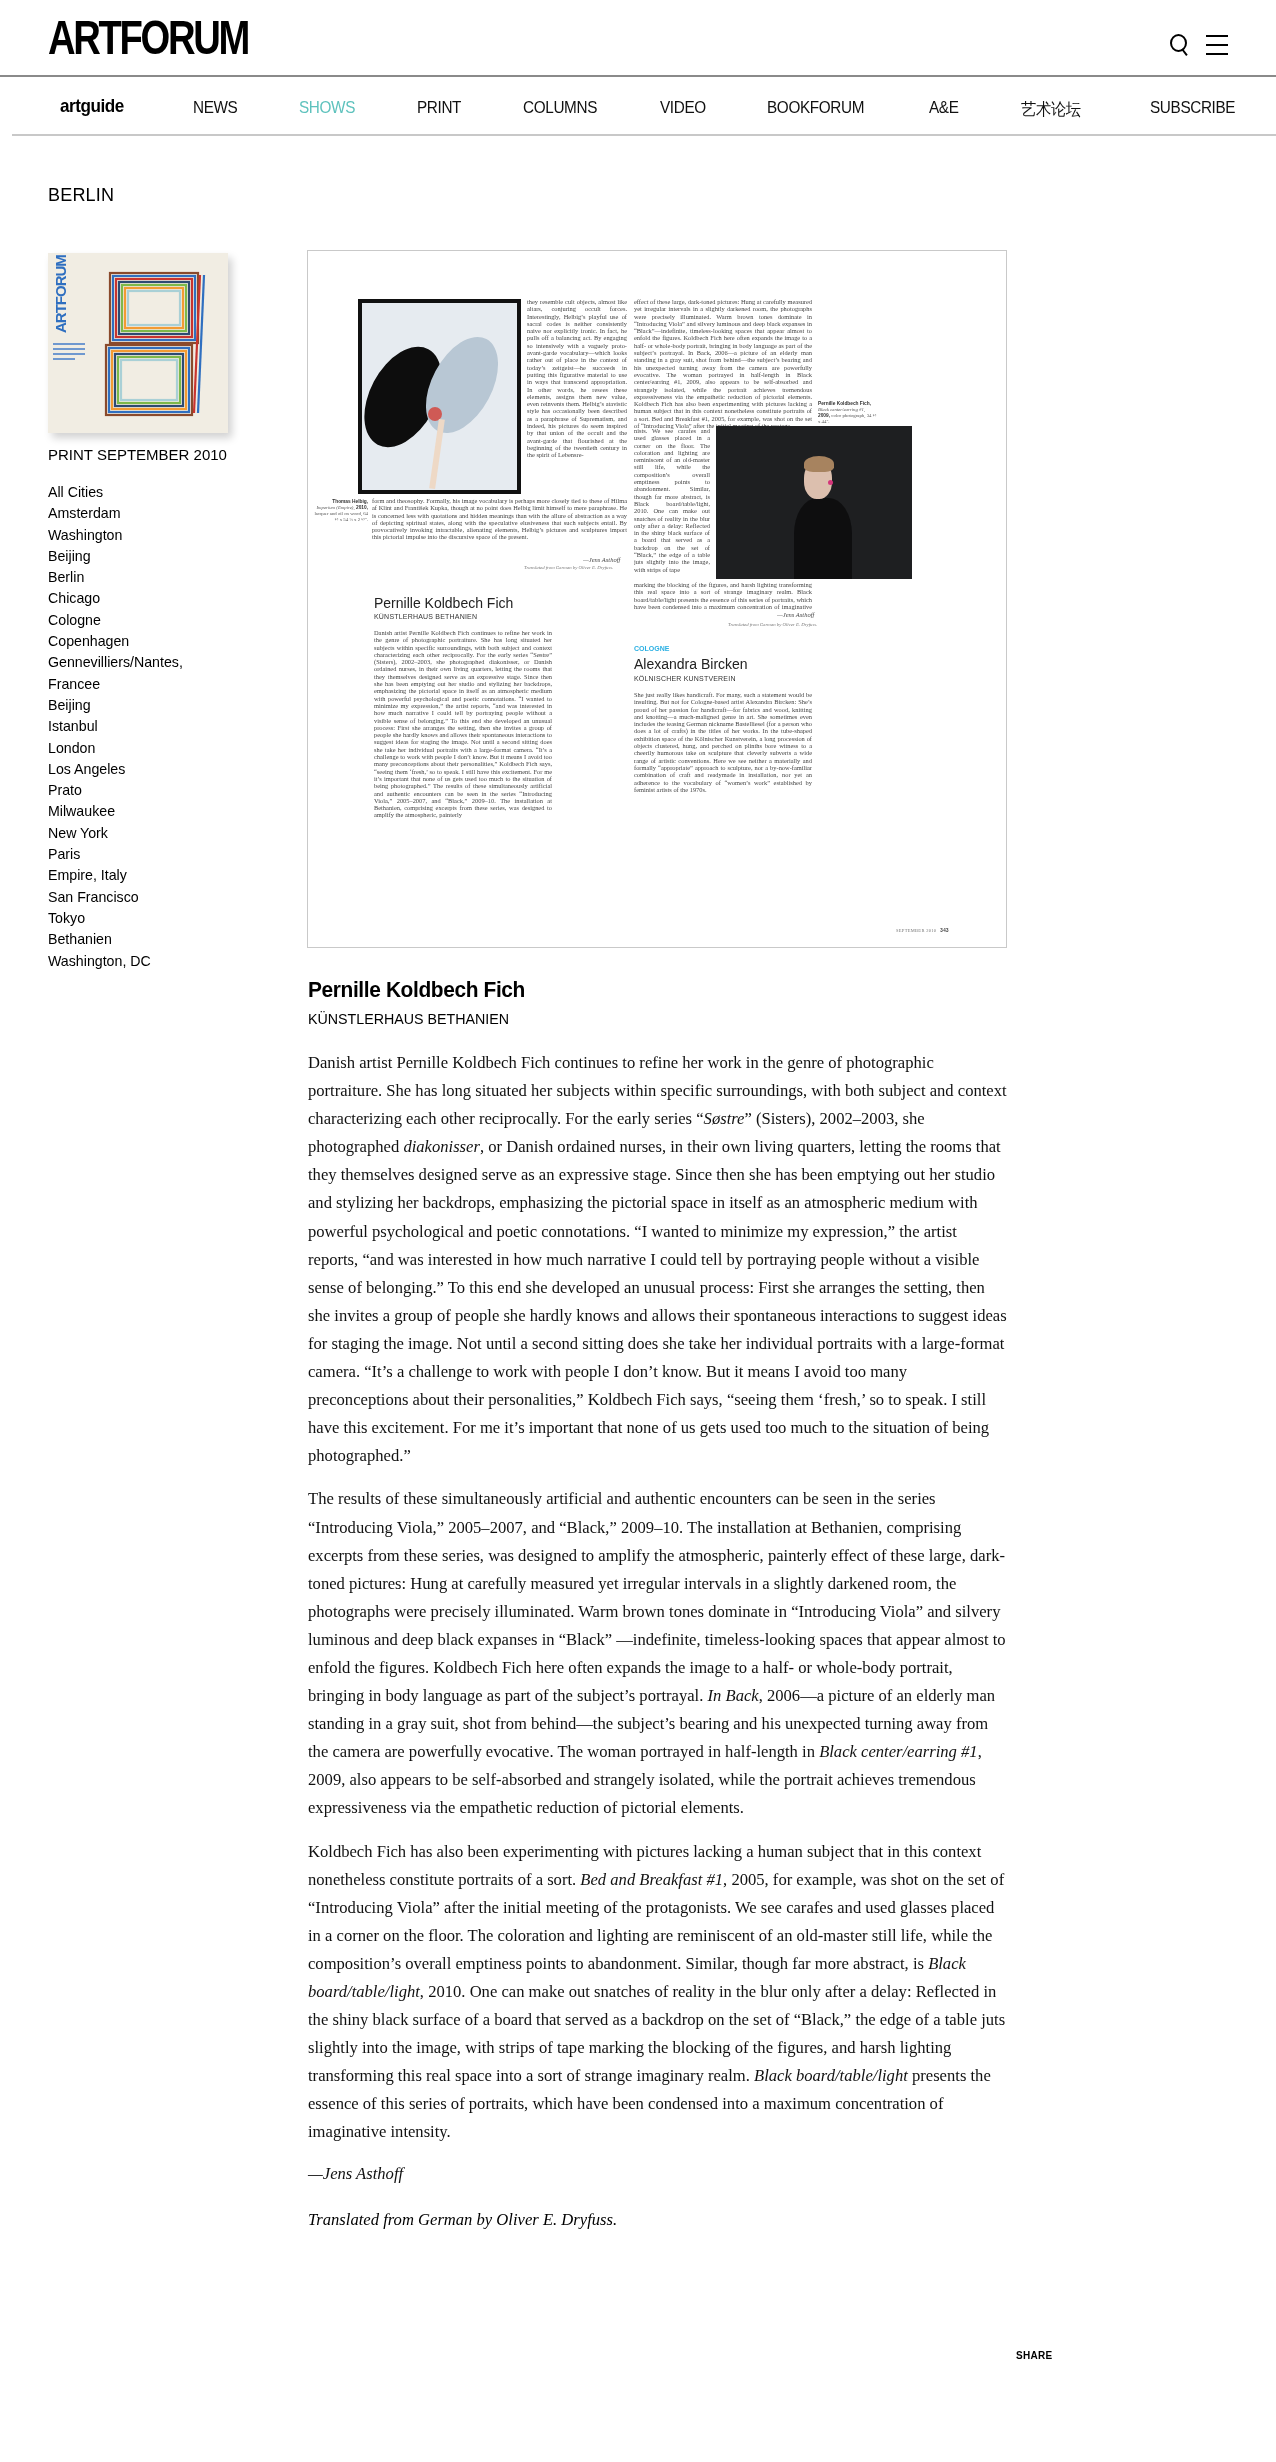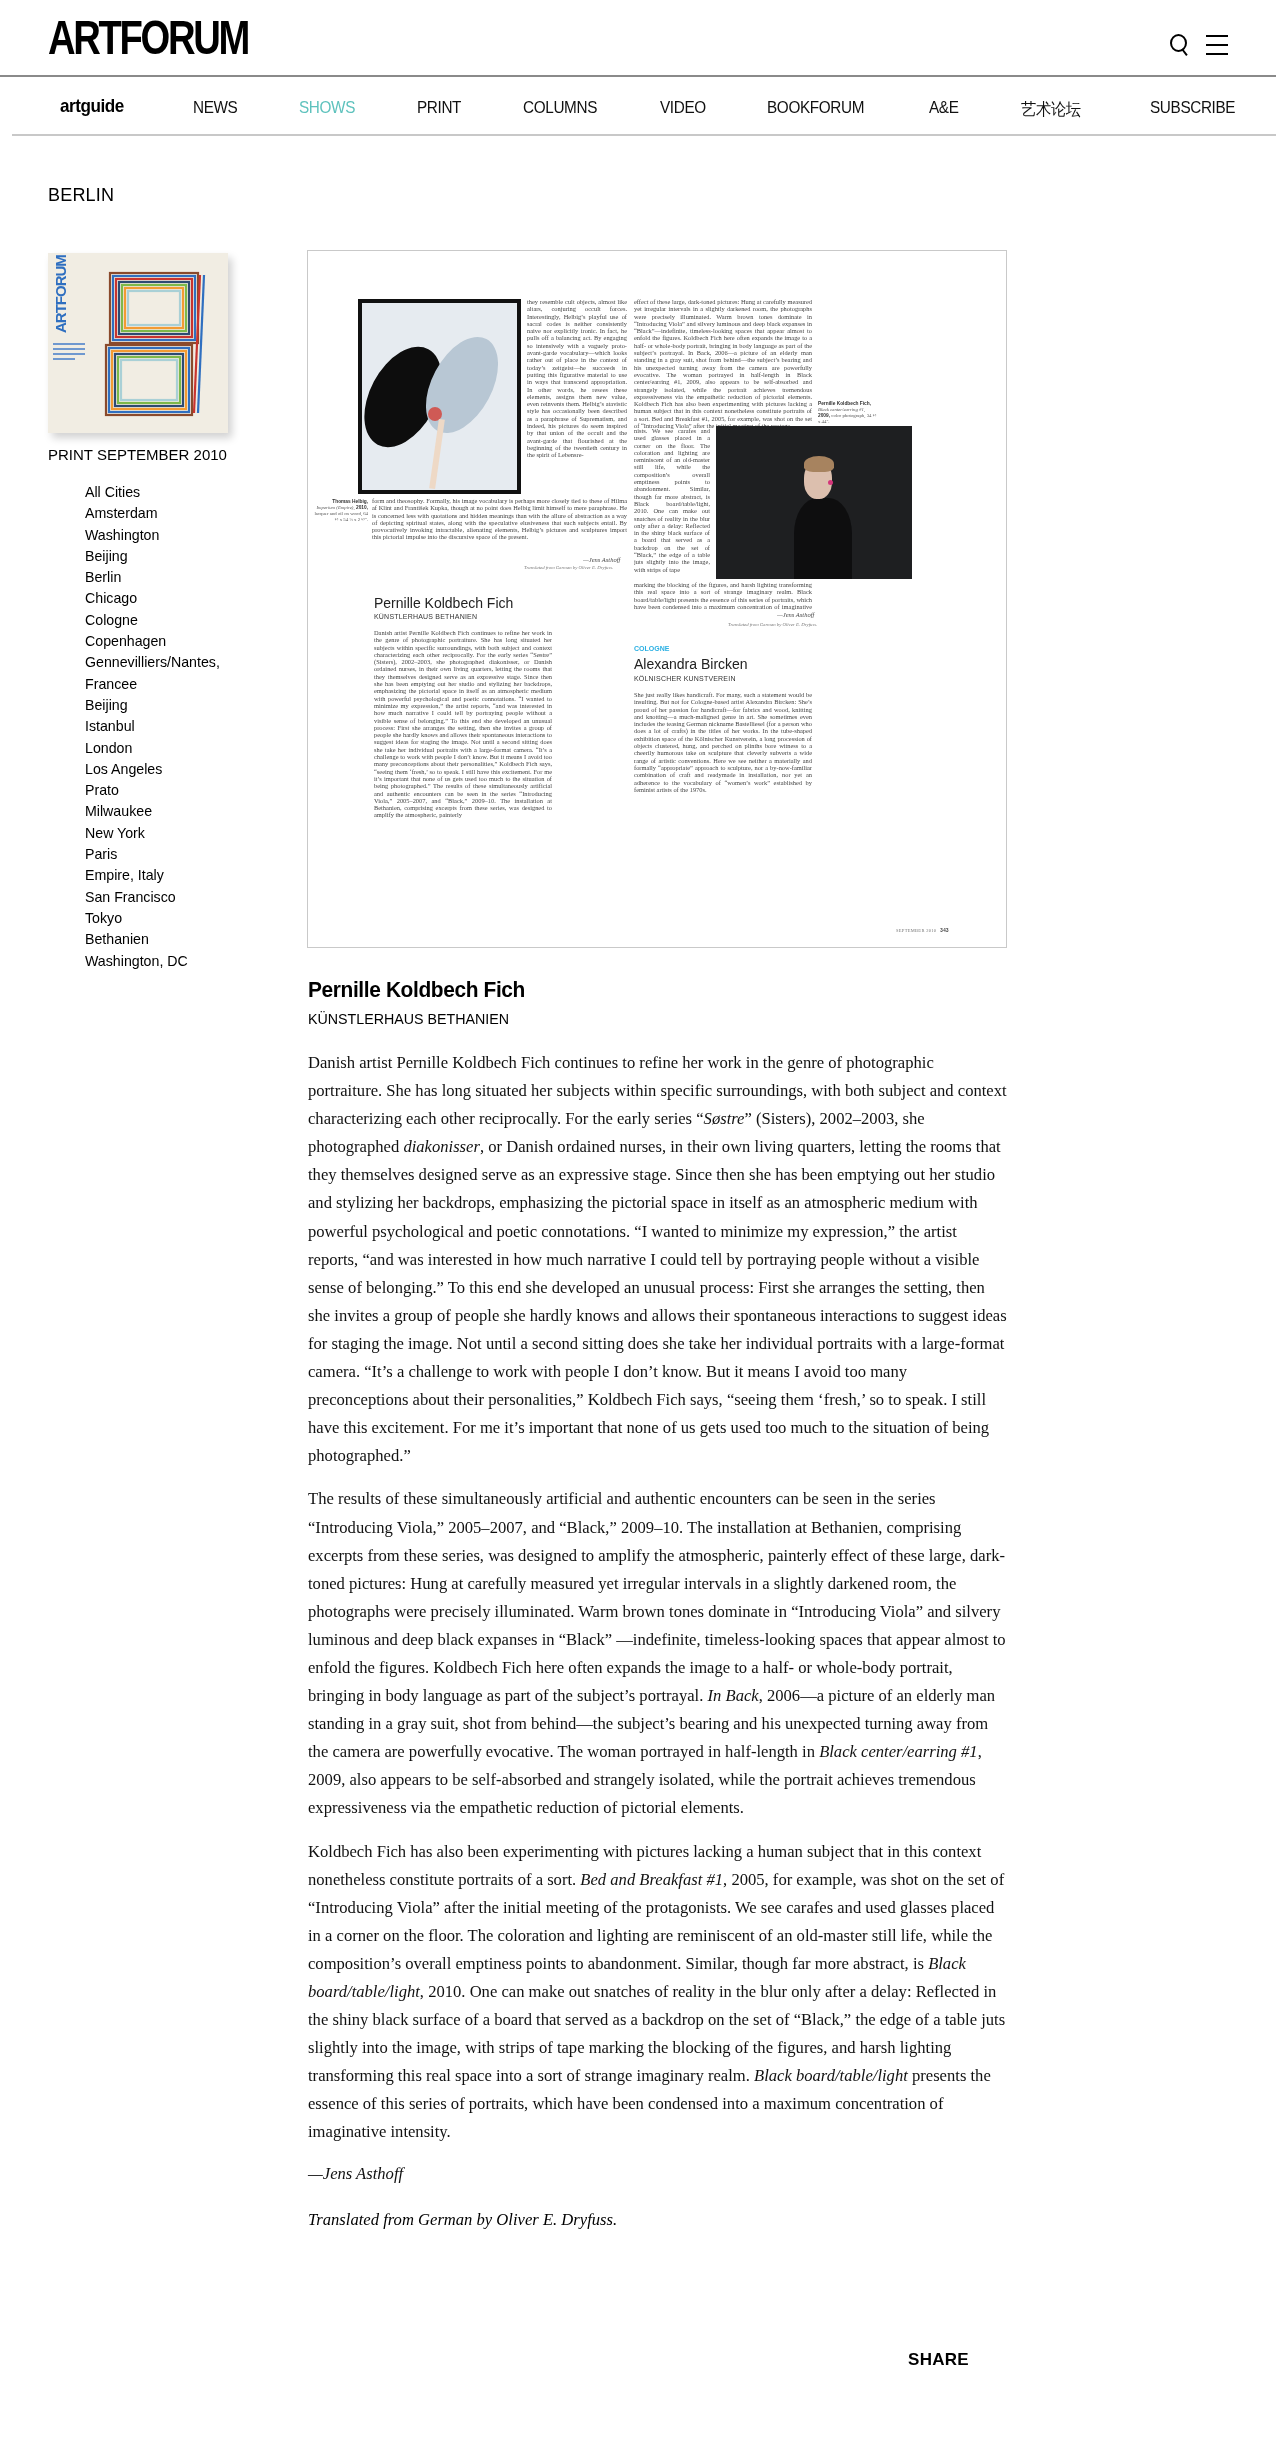--- a/index.html
+++ b/index.html
@@ -22,21 +22,21 @@
   .nav-item.active { color: #5ec2bd; }
 
   
   .city-title { position: absolute; left: 48px; top: 185px; font-size: 18px; letter-spacing: 0.2px; }
   .cover { position: absolute; left: 48px; top: 253px; width: 180px; height: 180px; background: #f1ede3; box-shadow: 4px 5px 8px rgba(0,0,0,0.18); overflow: hidden; cursor: pointer; }
   .cover-mast { position: absolute; left: 4px; top: 8px; width: 22px; height: 72px; color: #2f6fc0; font-weight: 900; font-size: 15px; writing-mode: vertical-rl; transform: rotate(180deg); letter-spacing: -1px; }
   .cover-small { position: absolute; left: 5px; top: 90px; width: 32px; }
   .cover-small i { display: block; height: 2px; background: #6f98cf; margin-bottom: 3px; }
   .cover-issue { position: absolute; left: 48px; top: 446px; font-size: 15px; }
   .city-list { position: absolute; left: 48px; top: 482px; list-style: none; }
-  .city-list li { font-size: 14.2px; line-height: 21.3px; color: #000; cursor: pointer; width: 200px; margin-left: 37px; }
+  .city-list li { font-size: 14.2px; line-height: 21.3px; color: #000; cursor: pointer; width: 200px; }
 
   
   .scan { position: absolute; left: 307px; top: 250px; width: 700px; height: 698px; border: 1px solid #c9c9c9; background: #fff; overflow: hidden; cursor: pointer; }
   .scan * { font-family: "Liberation Serif", "DejaVu Serif", serif; }
   .scan .painting { position: absolute; left: 50px; top: 48px; width: 163px; height: 195px; background: #111; padding: 4px; }
   .scan .painting .canvas { width: 100%; height: 100%; background: #e6ebf0; position: relative; overflow: hidden; }
   .scan .painting .oval1 { position: absolute; left: 8px; top: 40px; width: 66px; height: 108px; border-radius: 50%; background: #0d0d0d; transform: rotate(28deg); }
   .scan .painting .oval2 { position: absolute; left: 70px; top: 30px; width: 60px; height: 104px; border-radius: 50%; background: #b8c7d4; transform: rotate(28deg); }
   .scan .painting .dot { position: absolute; left: 66px; top: 104px; width: 14px; height: 14px; border-radius: 50%; background: #cf5a55; }
   .scan .painting .stem { position: absolute; left: 72px; top: 116px; width: 6px; height: 70px; background: #eed9c6; transform: rotate(8deg); }
@@ -59,21 +59,21 @@
   
   .article { position: absolute; left: 308px; top: 976px; width: 700px; }
   .art-title { font-size: 22px; font-weight: 700; letter-spacing: -0.4px; line-height: 28px; transform: scaleX(0.95); transform-origin: left top; }
   .art-venue { margin-top: 5px; font-size: 15px; line-height: 20px; transform: scaleX(0.95); transform-origin: left top; }
   .art-body { margin-top: 20px; font-family: "Liberation Serif", "DejaVu Serif", serif; font-size: 16.6px; line-height: 28.1px; color: #111; }
   .art-body p { margin-bottom: 15px; }
   .art-body em { font-style: italic; }
   .byline { margin-top: 2px; font-family: "Liberation Serif", serif; font-style: italic; font-size: 16.6px; line-height: 24px; }
   .byline a { color: #111; cursor: pointer; }
   .translator { margin-top: 22px; font-family: "Liberation Serif", serif; font-style: italic; font-size: 16.6px; line-height: 24px; }
-  .share { position: absolute; left: 908px; top: 2350px; font-weight: 700; font-size: 17px; letter-spacing: 0.3px; cursor: pointer; }
+  .share { position: absolute; left: 1016px; top: 2350px; font-weight: 700; font-size: 10px; letter-spacing: 0.3px; cursor: pointer; }
 </style>
 </head>
 <body>
 
 <header class="topbar">
   <div class="logo">ARTFORUM</div>
   <div class="hdr-icons">
     <div class="icon-search"></div>
     <div class="icon-menu">
         <span></span>

